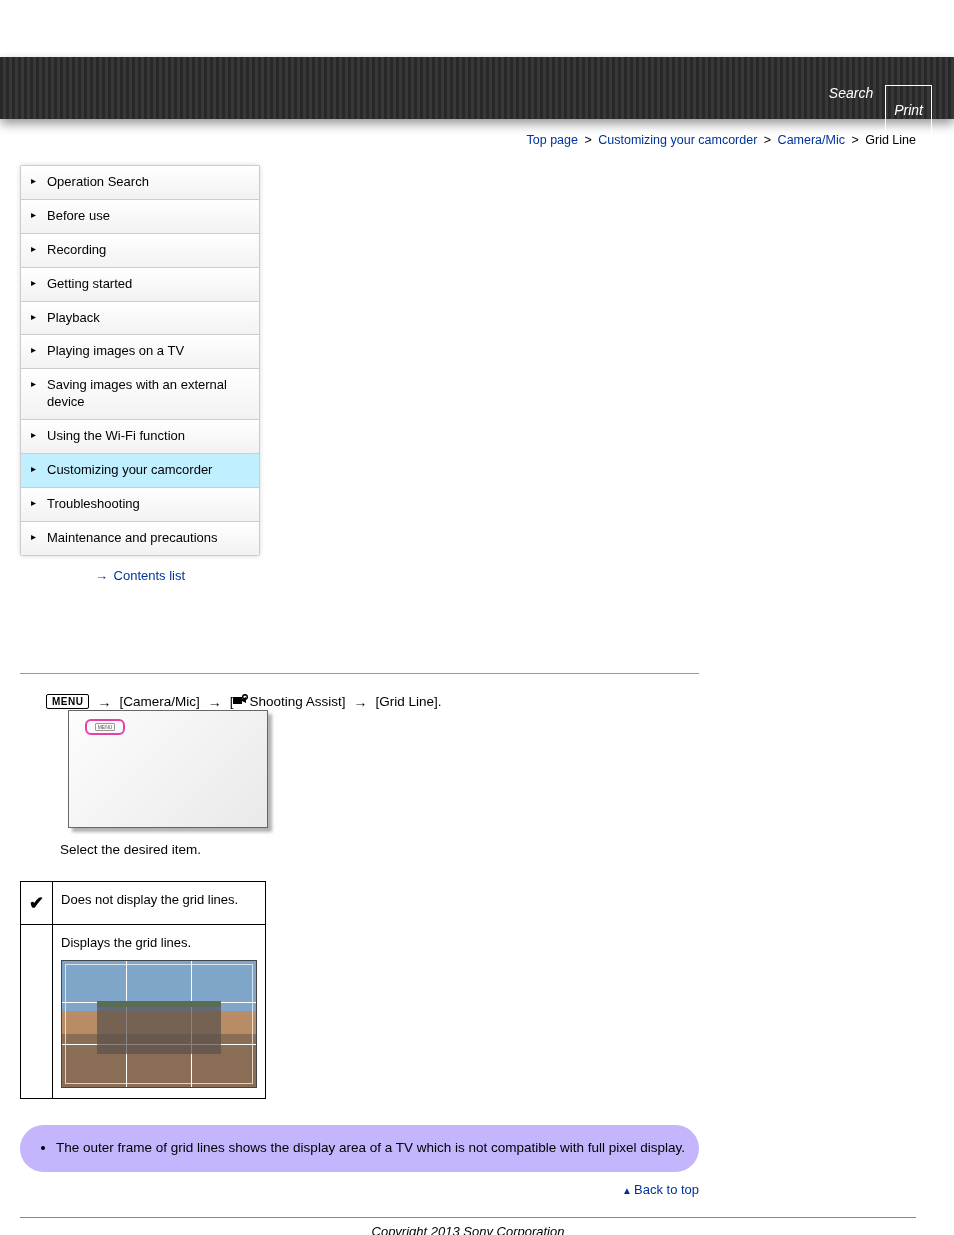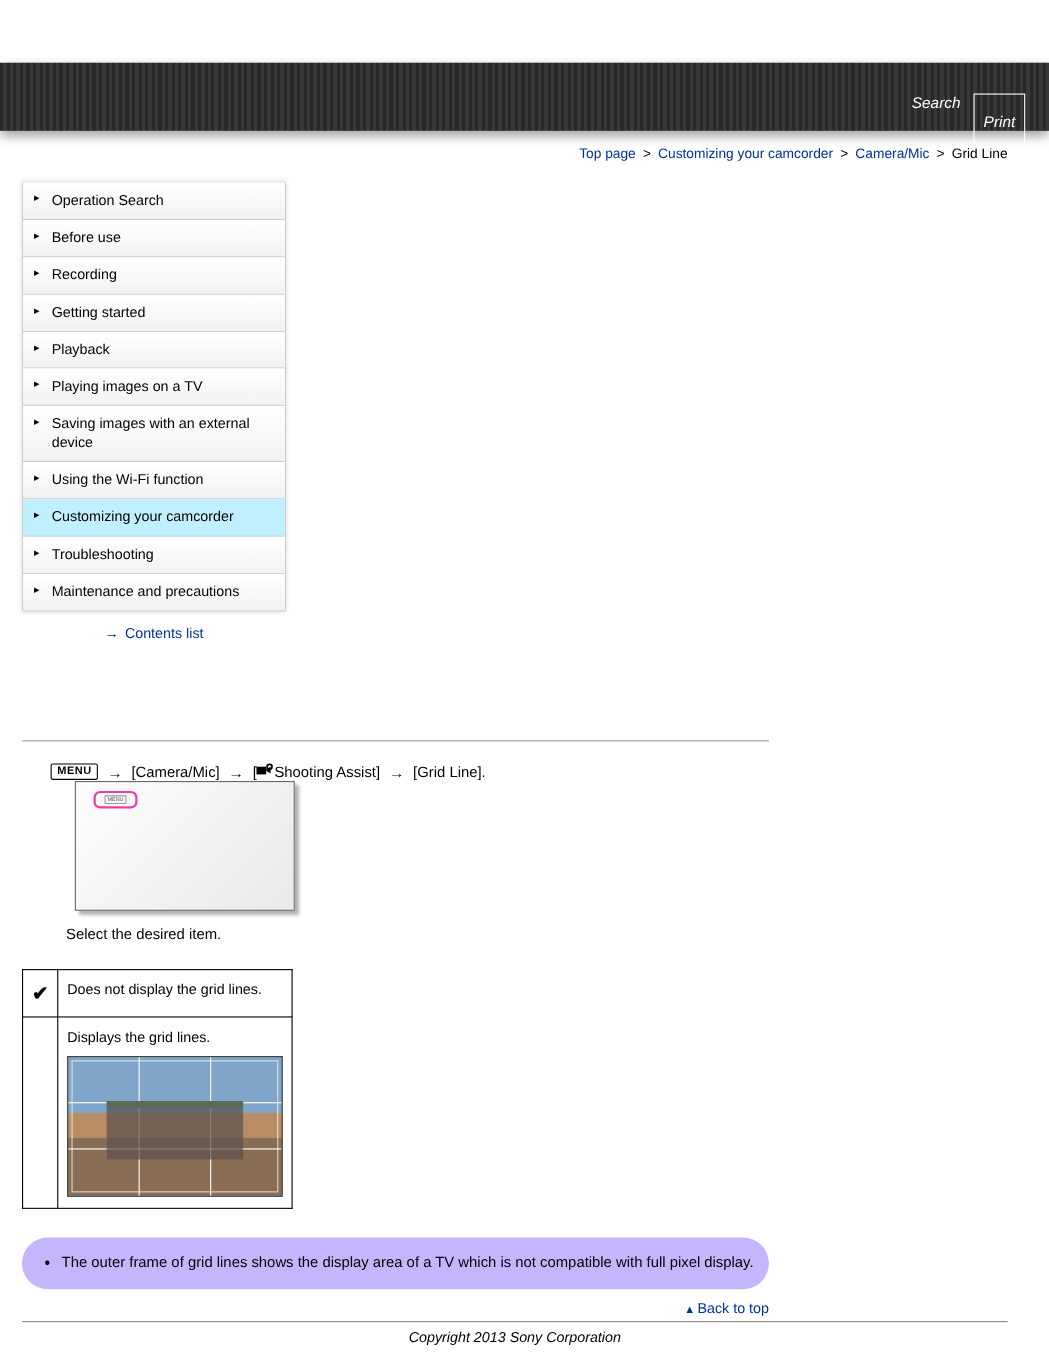--- a/index.html
+++ b/index.html
@@ -57,21 +57,21 @@
       linear-gradient(#fff,#fff) top 33.3% left 0/100% 1px no-repeat,
       linear-gradient(#fff,#fff) top 66.6% left 0/100% 1px no-repeat,
       linear-gradient(180deg,#7fa5c8 0 40%, #b88d66 40% 58%, #8a6d55 58% 100%);
     border: 1px solid #444;
   }
   .thumb::before{ content:""; position:absolute; left:3px; top:3px; right:3px; bottom:3px; border:1px solid rgba(255,255,255,0.7);}
   .thumb .bld { position:absolute; left:18%; right:18%; top:32%; height:42%; background: rgba(90,80,75,0.7);
     border-top: 6px solid #5a6b56; }
   .note-box { background: #c4b5fd; padding: 14px 14px 14px 14px; border-radius: 28px; }
   .note-box ul { list-style: disc; margin-left: 22px; font-size: 13.5px; line-height: 1.4; }
-  .back-top { text-align: right; margin: 10px 0 0 0; font-size: 13px; }
+  .back-top { text-align: right; margin: 10px 0 16px 0; font-size: 13px; }
   .back-top a { color: #003399; text-decoration: none; }
   .back-top .tri { color: #003399; font-size: 10px; margin-right: 2px; }
   .footer-hr { border: none; border-top: 1px solid #888; margin: 4px 0 6px 0; }
   .copyright { text-align: center; font-size: 13px; margin-bottom: 260px; font-style: italic; }
   .pagenum { text-align: center; font-size: 12px; color: #4c1d95; padding-bottom: 14px; }
 </style>
 </head>
 <body>
 
 <div class="header-bar">

